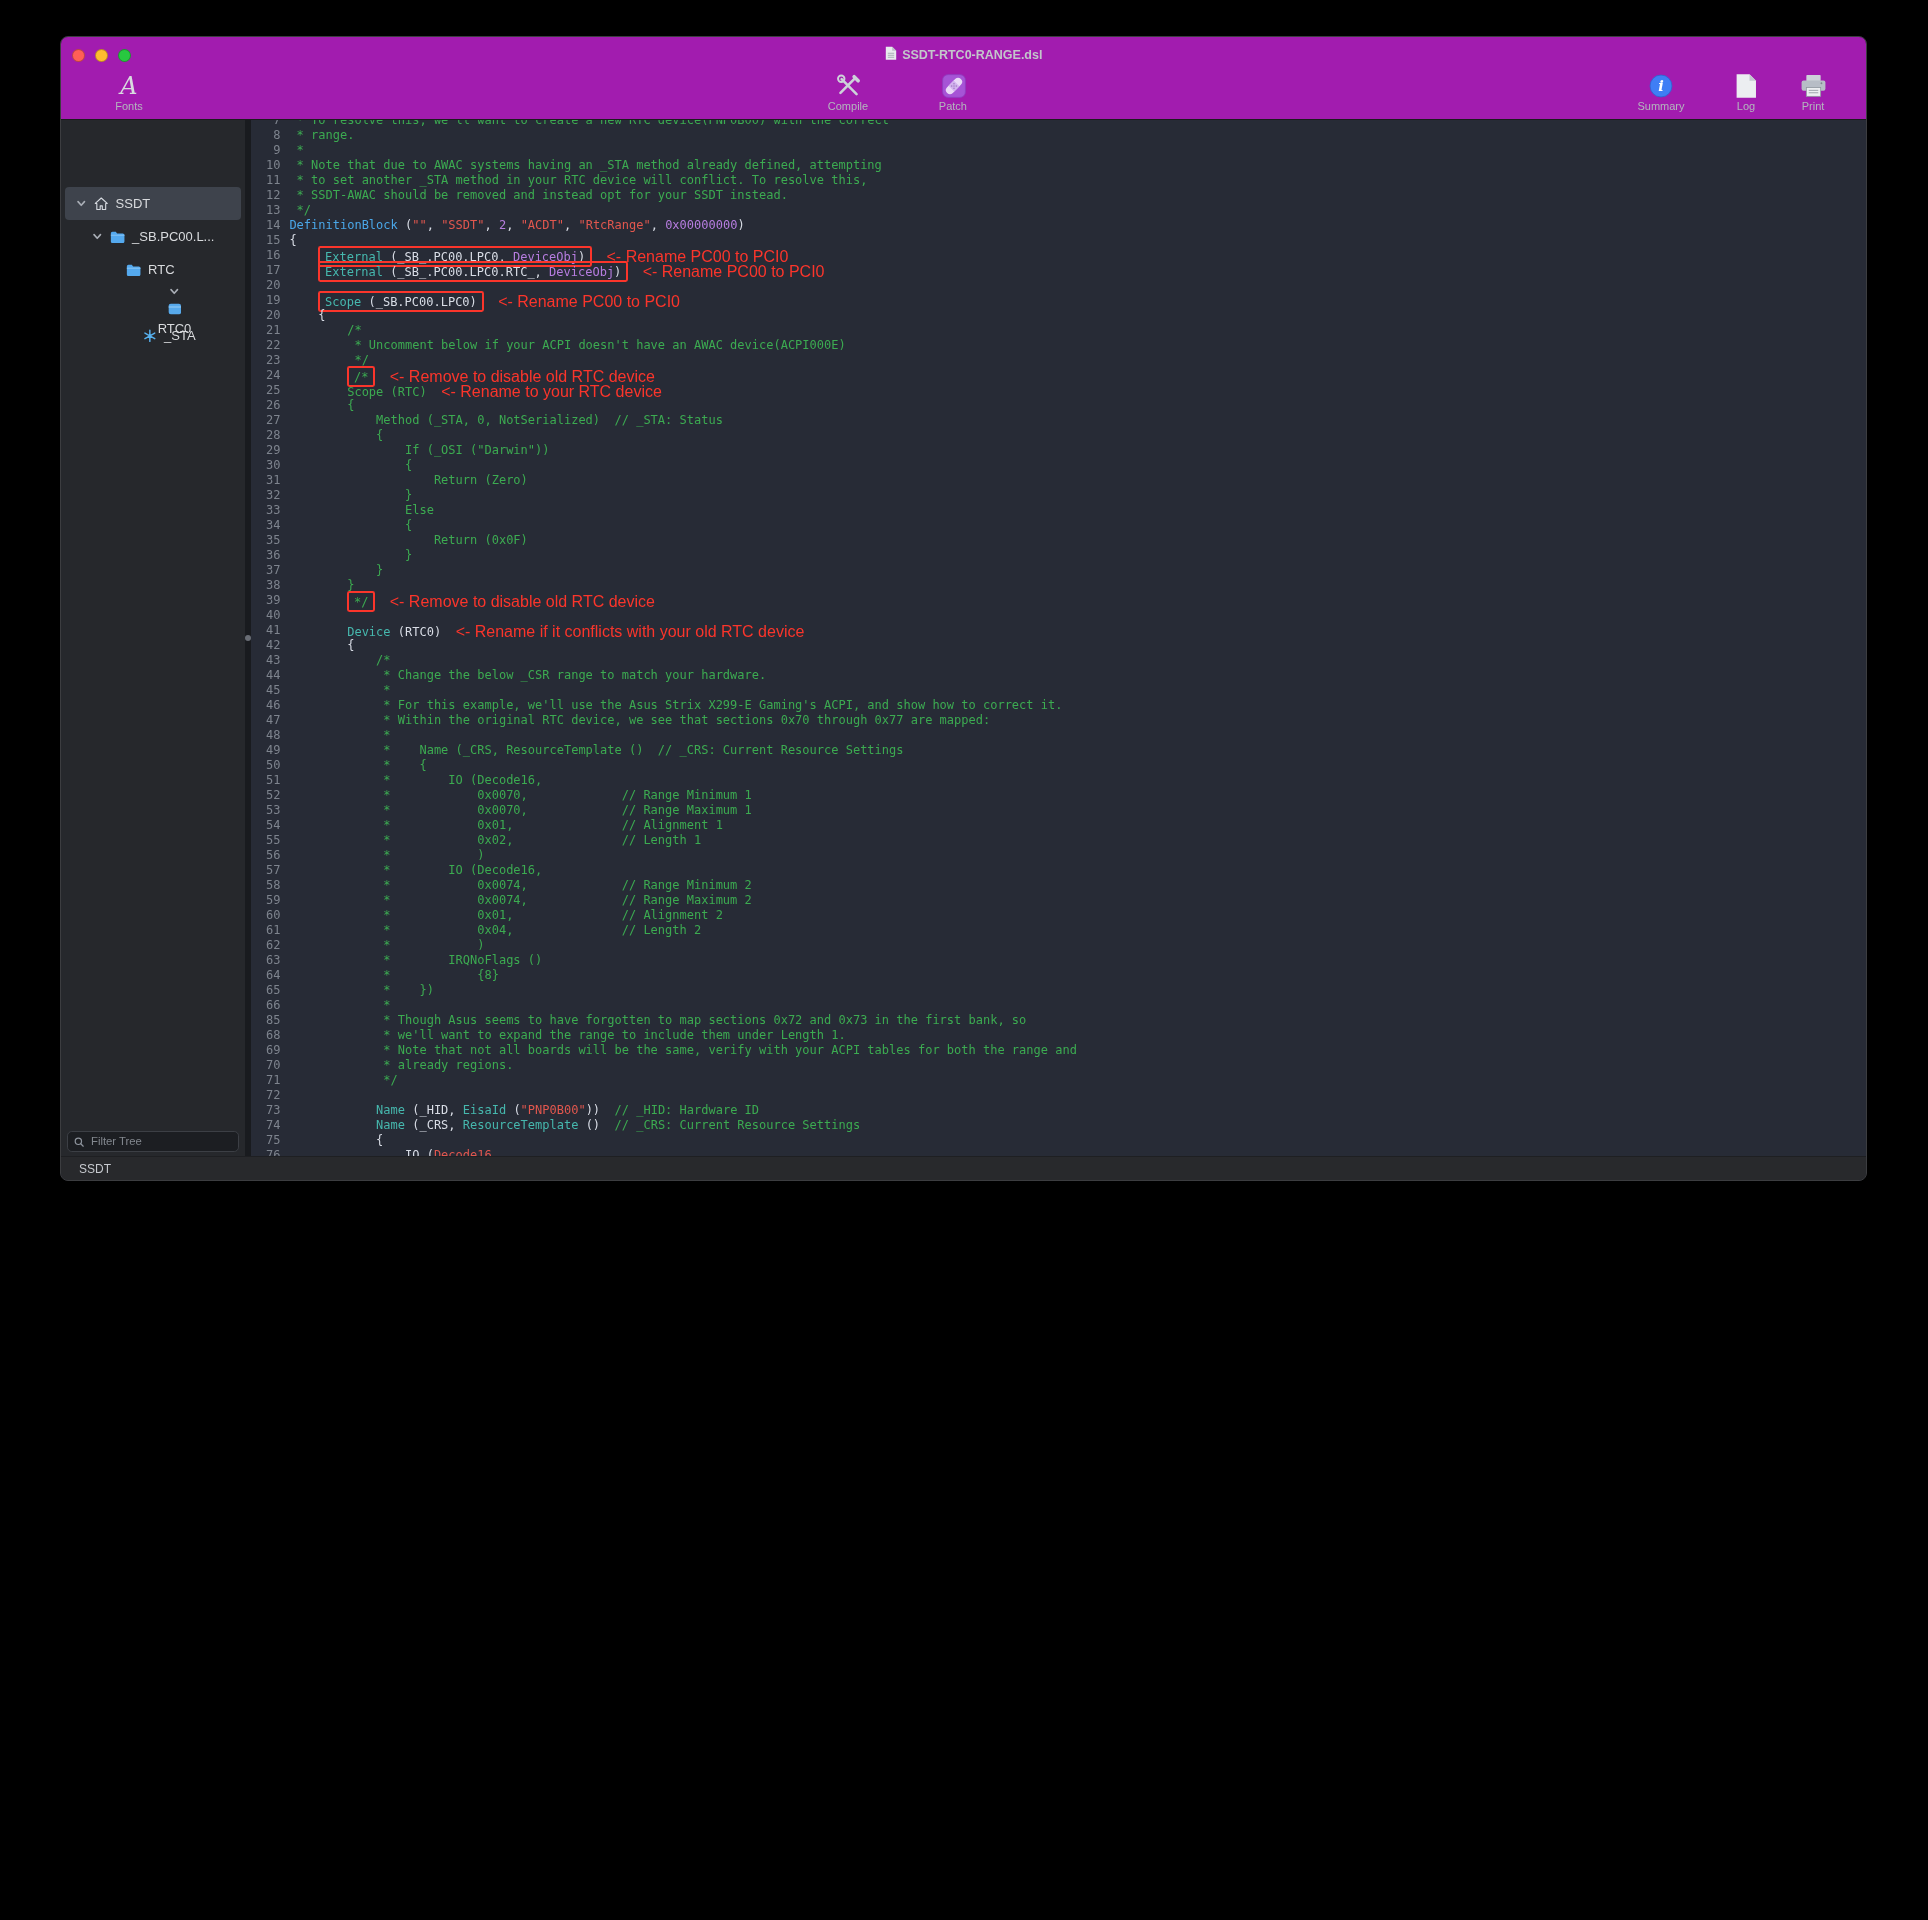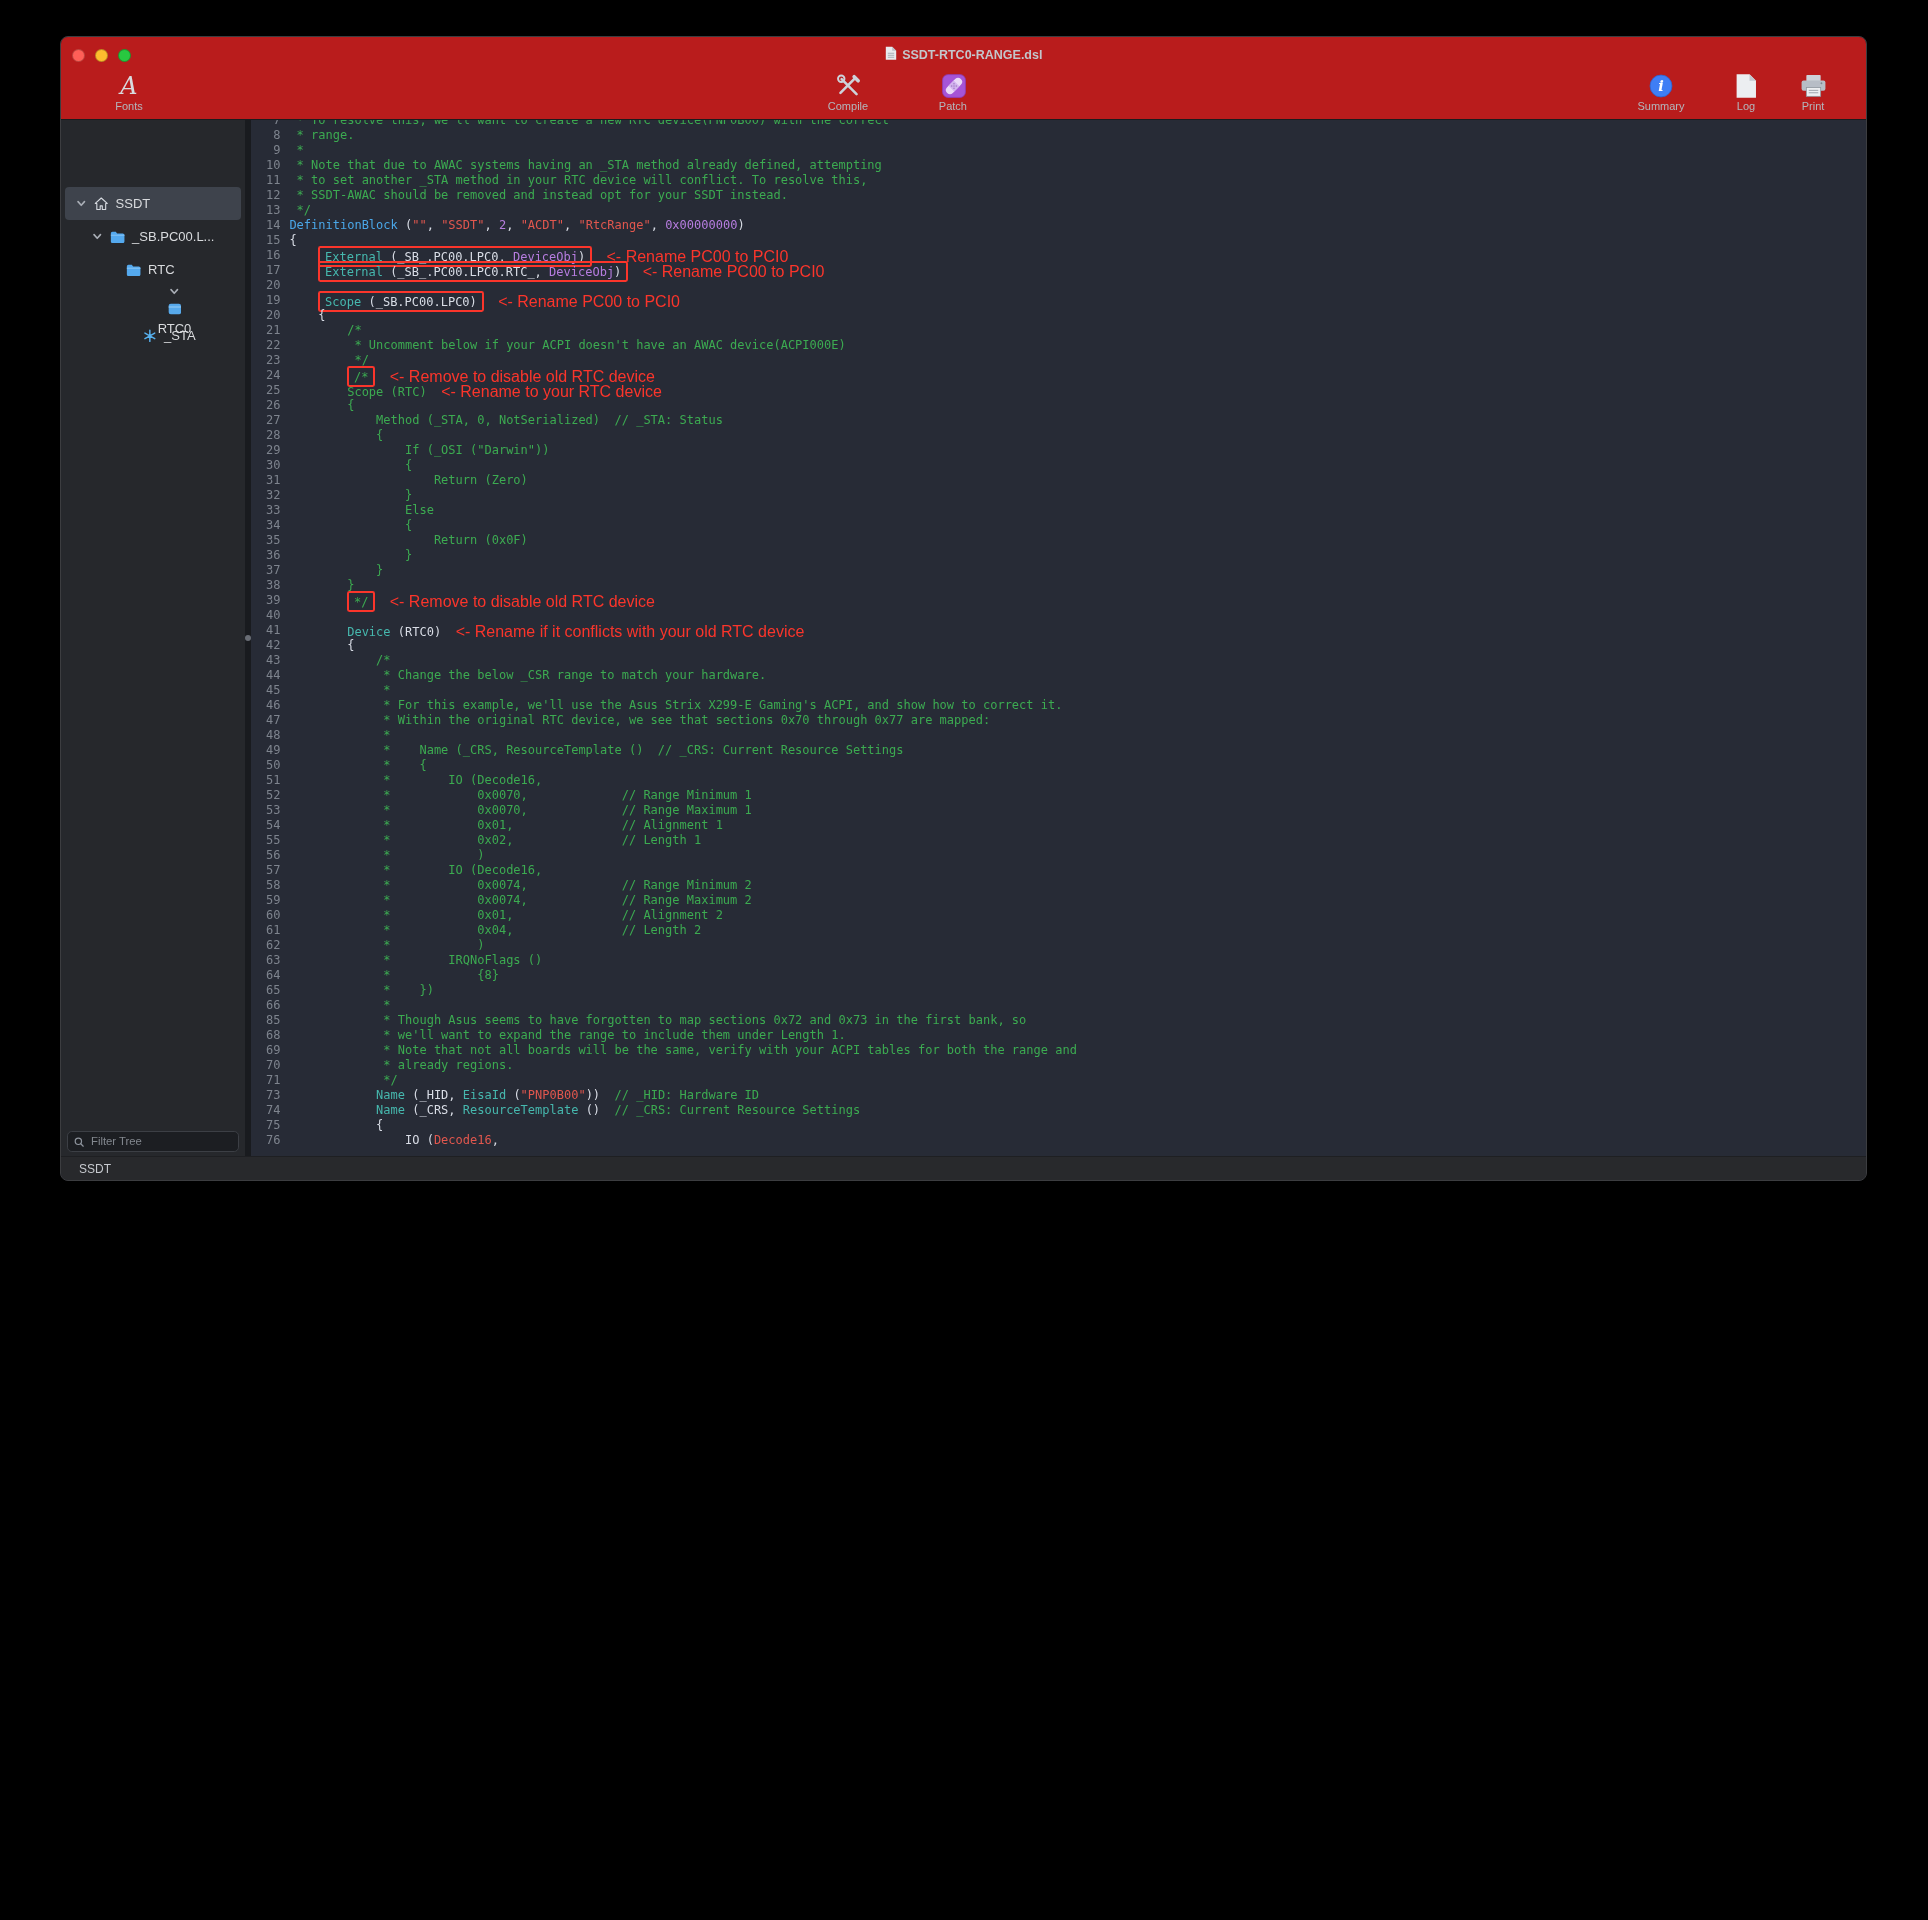--- a/index.html
+++ b/index.html
@@ -2,21 +2,21 @@
 <html style="--annotation-red: #fb352b; --comment-green: #3cab51; --keyword-teal: #46b8ae; --keyword-blue: #4aa7e8; --string-red: #e2574e; --number-purple: #b77de0; --editor-fg: #d9dde6; --editor-bg: #272b36; --traffic-red: #ff5f57; --traffic-yellow: #febc2e; --traffic-green: #28c840;font-size:13px"><head>
 <meta charset="utf-8">
 <style>
   html,body{margin:0;padding:0;background:#000;}
   .desktop{position:relative;width:1928px;height:1920px;background:#000;overflow:hidden;
            font-family:"Liberation Sans",sans-serif;}
   .window{position:absolute;left:60px;top:36px;width:1807px;height:1145px;border-radius:8px;
           overflow:hidden;background:var(--editor-bg,#272b36);border:0.8px solid #3c3d40;
           box-shadow:0 32px 73px rgba(0,0,0,.8);display:flex;flex-direction:column;box-sizing:border-box;}
   
-  .chrome{height:82px;flex:0 0 auto;background:#b91c1c;border-bottom:0.8px solid #1b1c1e;position:relative;}
+  .chrome{height:82px;flex:0 0 auto;background:#a21caf;border-bottom:0.8px solid #1b1c1e;position:relative;}
   .traffic{position:absolute;left:11.3px;top:12px;display:flex;gap:9.7px;}
   .tl{width:13px;height:13px;border-radius:50%;display:inline-block;box-sizing:border-box;border:0.8px solid rgba(0,0,0,.25);}
   .tl.red{background:var(--traffic-red,#ff5f57);}
   .tl.yellow{background:var(--traffic-yellow,#febc2e);}
   .tl.green{background:var(--traffic-green,#28c840);}
   .window-title{position:absolute;top:9px;left:0;right:0;text-align:center;color:#c3c6cb;
                 font-size:12.5px;font-weight:bold;}
   .window-title .ttl-inner{display:inline-flex;align-items:center;gap:5.6px;vertical-align:middle;}
   .tb-item{position:absolute;top:35px;width:64px;display:flex;flex-direction:column;align-items:center;gap:0.8px;cursor:default;}
   .tb-icon{height:27px;display:flex;align-items:center;justify-content:center;}
@@ -297,20 +297,21 @@
             <div class="cl"><span class="ln">62</span><span class="codetext"><span class="tk-c">             *            )</span></span></div>
             <div class="cl"><span class="ln">63</span><span class="codetext"><span class="tk-c">             *        IRQNoFlags ()</span></span></div>
             <div class="cl"><span class="ln">64</span><span class="codetext"><span class="tk-c">             *            {8}</span></span></div>
             <div class="cl"><span class="ln">65</span><span class="codetext"><span class="tk-c">             *    })</span></span></div>
             <div class="cl"><span class="ln">66</span><span class="codetext"><span class="tk-c">             *</span></span></div>
             <div class="cl"><span class="ln">85</span><span class="codetext"><span class="tk-c">             * Though Asus seems to have forgotten to map sections 0x72 and 0x73 in the first bank, so</span></span></div>
             <div class="cl"><span class="ln">68</span><span class="codetext"><span class="tk-c">             * we'll want to expand the range to include them under Length 1.</span></span></div>
             <div class="cl"><span class="ln">69</span><span class="codetext"><span class="tk-c">             * Note that not all boards will be the same, verify with your ACPI tables for both the range and</span></span></div>
             <div class="cl"><span class="ln">70</span><span class="codetext"><span class="tk-c">             * already regions.</span></span></div>
             <div class="cl"><span class="ln">71</span><span class="codetext"><span class="tk-c">             */</span></span></div>
+            <div class="cl"><span class="ln">72</span><span class="codetext"></span></div>
             <div class="cl"><span class="ln">73</span><span class="codetext"><span class="tk-w">            </span><span class="tk-k">Name </span><span class="tk-w">(_HID, </span><span class="tk-k">EisaId </span><span class="tk-w">(</span><span class="tk-s">"PNP0B00"</span><span class="tk-w">))</span><span class="tk-c">  // _HID: Hardware ID</span></span></div>
             <div class="cl"><span class="ln">74</span><span class="codetext"><span class="tk-w">            </span><span class="tk-k">Name </span><span class="tk-w">(_CRS, </span><span class="tk-k">ResourceTemplate </span><span class="tk-w">()</span><span class="tk-c">  // _CRS: Current Resource Settings</span></span></div>
             <div class="cl"><span class="ln">75</span><span class="codetext"><span class="tk-w">            {</span></span></div>
             <div class="cl"><span class="ln">76</span><span class="codetext"><span class="tk-w">                IO (</span><span class="tk-s">Decode16</span><span class="tk-w">,</span></span></div>
           </div>
       </div>
     </div>
 
     <div class="statusbar">
       <span>SSDT</span>

